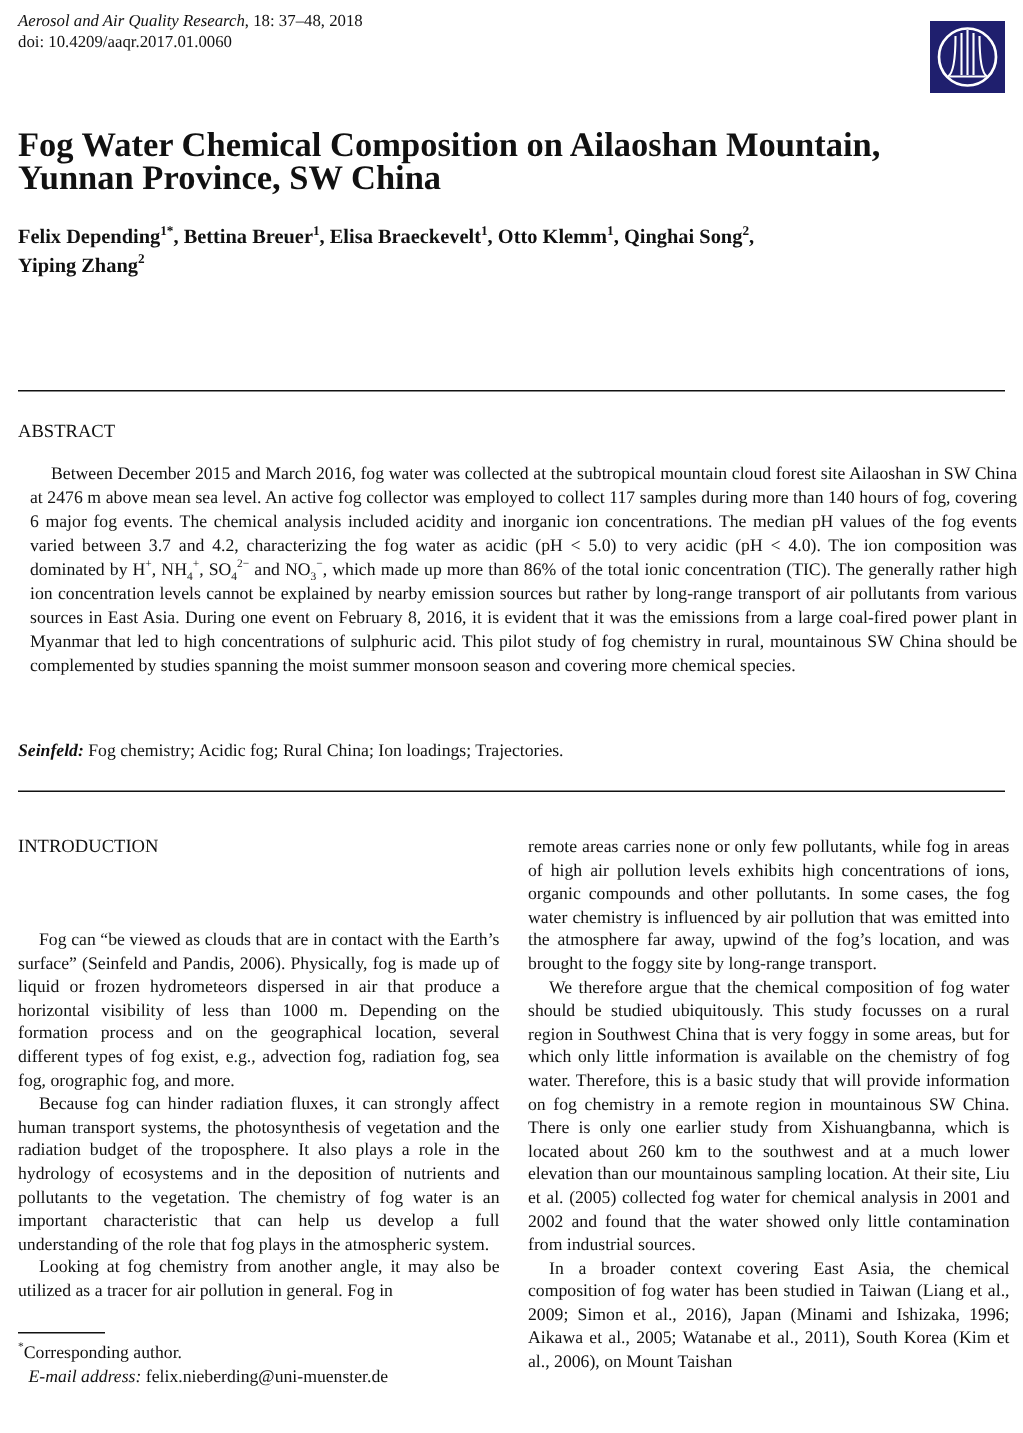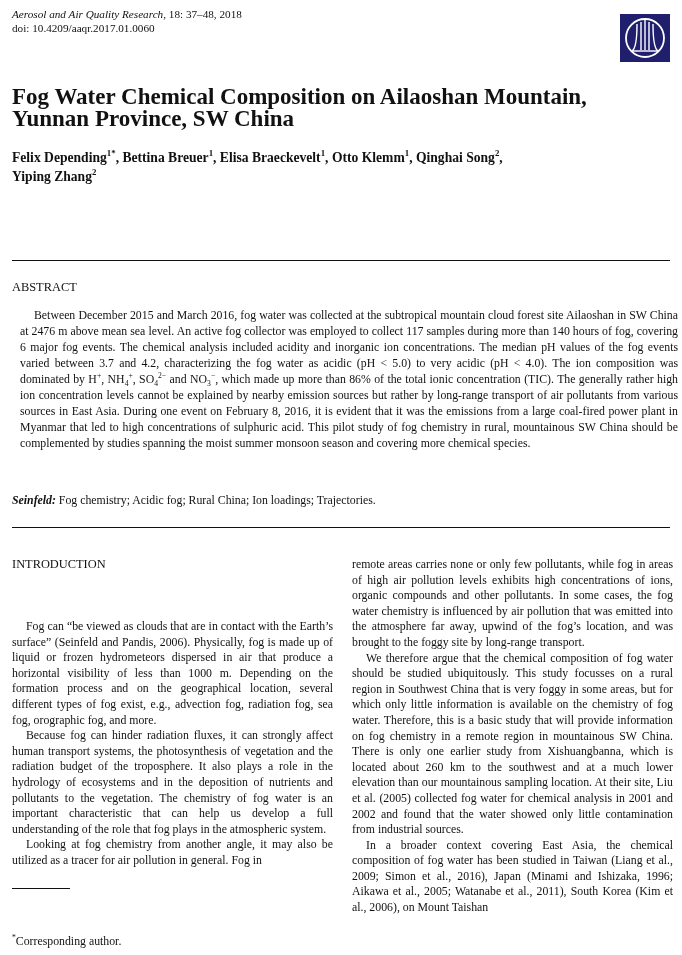--- a/index.html
+++ b/index.html
@@ -39,21 +39,21 @@
     position: absolute; left: 12px; top: 493px; width: 658px; font-size: 11.8px;
   }
   .keywords b { font-style: italic; }
   .intro-head { left: 12px; top: 557px; }
   .col { position: absolute; width: 321px; font-size: 11.8px; line-height: 15.6px; text-align: justify; }
   .col p { margin: 0; text-indent: 14px; }
   .col p.noindent { text-indent: 0; }
   .col-left { left: 12px; top: 599px; margin-top: 20px; }
   .col-right { left: 352px; top: 557px; }
   .fn-rule { position: absolute; left: 12px; top: 888px; width: 58px; border-top: 1px solid #111; }
-  .footnote { position: absolute; left: 12px; top: 894px; font-size: 11.8px; line-height: 15.6px; margin-top: 40px; }
+  .footnote { position: absolute; left: 12px; top: 894px; font-size: 11.8px; line-height: 15.6px; }
   .footnote .indent { padding-left: 7px; }
   .footnote i { font-style: italic; }
 </style>
 </head>
 <body>
 
 <div class="header">
   <div><span class="journal">Aerosol and Air Quality Research</span><span>, 18: 37–48, 2018</span></div>
   <div>doi: 10.4209/aaqr.2017.01.0060</div>
 </div>
@@ -103,13 +103,14 @@
 
 <div class="col col-right">
   <p class="noindent">remote areas carries none or only few pollutants, while fog in areas of high air pollution levels exhibits high concentrations of ions, organic compounds and other pollutants. In some cases, the fog water chemistry is influenced by air pollution that was emitted into the atmosphere far away, upwind of the fog’s location, and was brought to the foggy site by long-range transport.</p>
   <p>We therefore argue that the chemical composition of fog water should be studied ubiquitously. This study focusses on a rural region in Southwest China that is very foggy in some areas, but for which only little information is available on the chemistry of fog water. Therefore, this is a basic study that will provide information on fog chemistry in a remote region in mountainous SW China. There is only one earlier study from Xishuangbanna, which is located about 260 km to the southwest and at a much lower elevation than our mountainous sampling location. At their site, Liu et al. (2005) collected fog water for chemical analysis in 2001 and 2002 and found that the water showed only little contamination from industrial sources.</p>
   <p>In a broader context covering East Asia, the chemical composition of fog water has been studied in Taiwan (Liang et al., 2009; Simon et al., 2016), Japan (Minami and Ishizaka, 1996; Aikawa et al., 2005; Watanabe et al., 2011), South Korea (Kim et al., 2006), on Mount Taishan</p>
 </div>
 
 <div class="fn-rule"></div>
 <div class="footnote">
   <div><sup>*</sup><span>Corresponding author.</span></div>
+  <div class="indent"><i>E-mail address:</i><span> felix.nieberding@uni-muenster.de</span></div>
 </div>
 
 </body></html>

